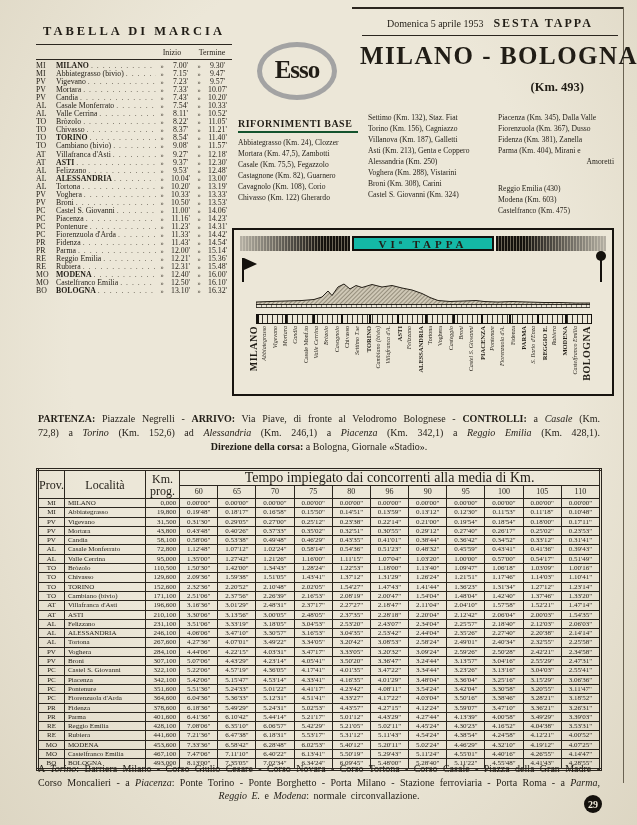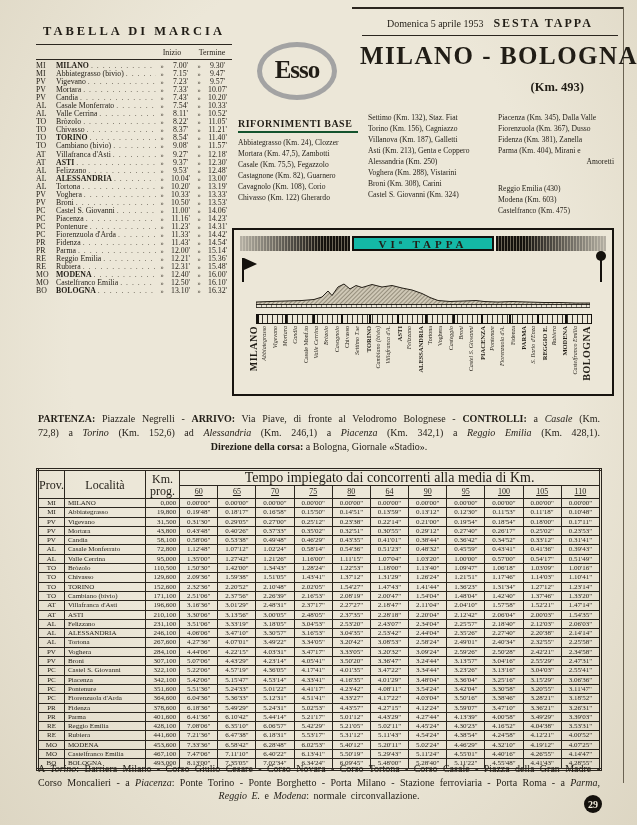--- a/index.html
+++ b/index.html
@@ -84,21 +84,21 @@
   .partenza-l2{position:absolute;left:38px;top:441px;width:562px;text-align:center;font-size:10px;}
   .seg-b{font-weight:bold;}
   .seg-i{font-style:italic;}
 
   
   .bigtable-wrap{position:absolute;left:36px;top:468px;width:566px;}
   table.bt{border-collapse:collapse;width:566px;border:3px double #2b261f;}
   .bt th,.bt td{border:1px solid #2b261f;padding:0;font-weight:normal;}
   .bt thead th{font-size:12px;line-height:12px;}
   .bt th.h-tempo{font-size:14px;line-height:14px;}
-  .bt th.h-speed{width:50px;font-size:8px;text-decoration:underline;}
+  .bt th.h-speed{width:50px;font-size:8px;}
   .bt th.h-prov{width:24px;}
   .bt th.h-loc{width:100px;}
   .bt th.h-km{width:40px;}
   .bt td{font-size:7px;line-height:8.3px;white-space:nowrap;}
   .bt td.prov{text-align:center;}
   .bt td.loc{padding-left:3px;overflow:hidden;}
   .bt td.km{text-align:right;padding-right:3px;}
   .bt td.time{text-align:center;}
 
   
@@ -499,21 +499,21 @@
         <th rowspan="2" class="h-loc">Località</th>
         <th rowspan="2" class="h-km">Km. prog.</th>
         <th colspan="11" class="h-tempo">Tempo impiegato dai concorrenti alla media di Km.</th>
       </tr>
       <tr id="speed-row">
           <th class="h-speed">60</th>
           <th class="h-speed">65</th>
           <th class="h-speed">70</th>
           <th class="h-speed">75</th>
           <th class="h-speed">80</th>
-          <th class="h-speed">64</th>
+          <th class="h-speed">96</th>
           <th class="h-speed">90</th>
           <th class="h-speed">95</th>
           <th class="h-speed">100</th>
           <th class="h-speed">105</th>
           <th class="h-speed">110</th>
         </tr>
     </thead>
     <tbody id="table-body">
         <tr>
           <td class="prov">MI</td>

